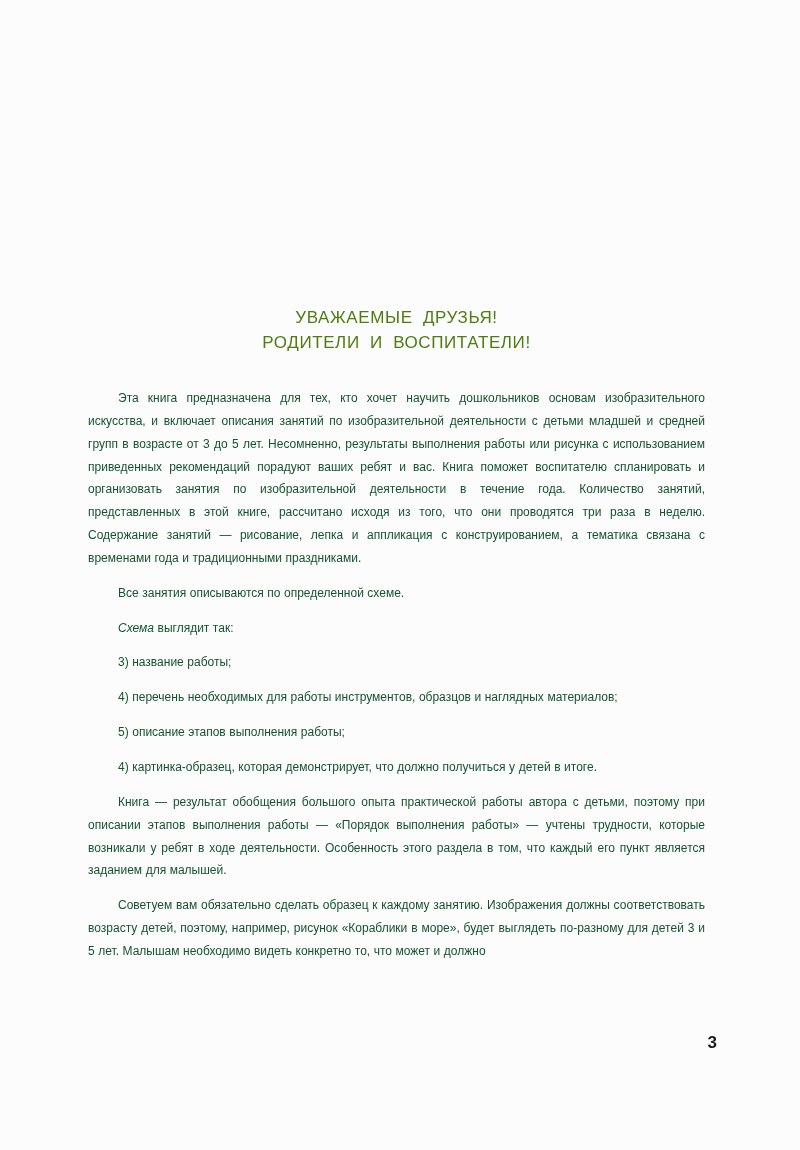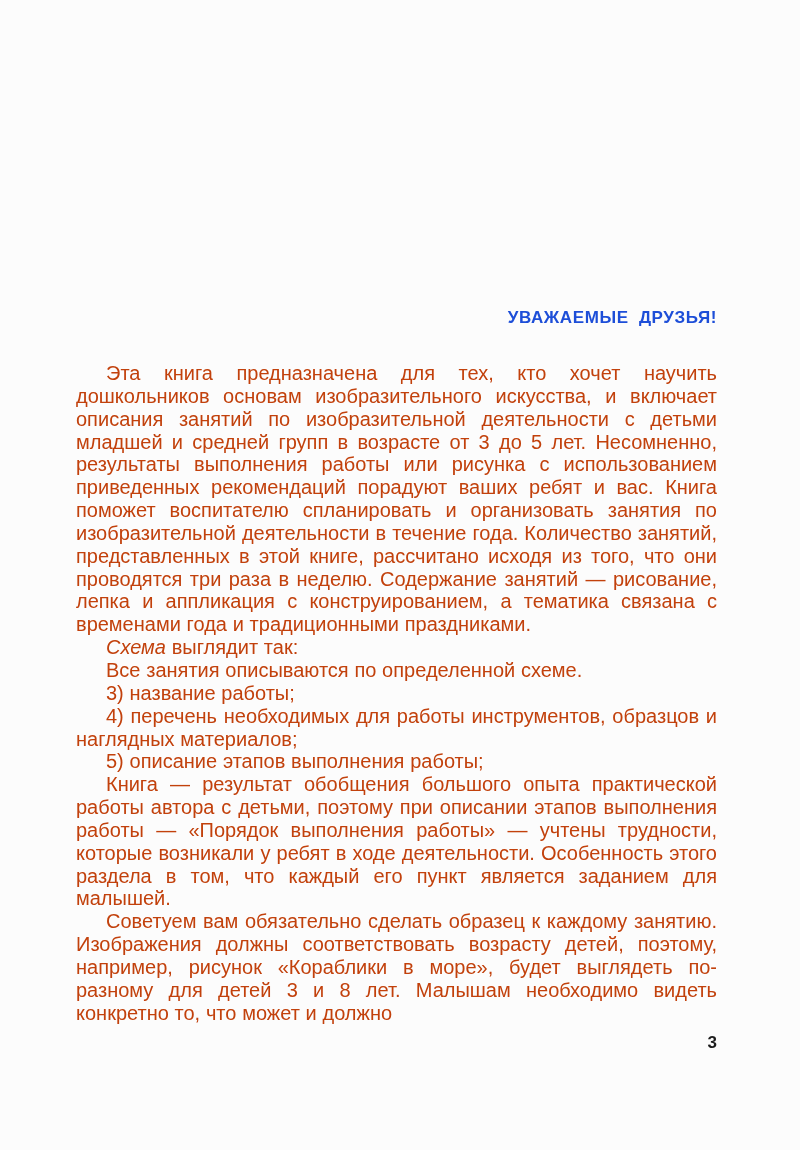--- a/index.html
+++ b/index.html
@@ -23,43 +23,43 @@
   
   .text-column {
     position: absolute;
     left: 76px;
     top: 305px;
     width: 641px;
   }
 
   
   .heading {
-    text-align: right;
-    font-weight: bold;
+    text-align: center;
+    font-weight: normal;
     font-size: 17px;
     line-height: 25px;
     letter-spacing: 0.6px;
     word-spacing: 5px;
-    color: #1d4ed8;
+    color: #4d7c0f;
     margin: 0 0 32px 0;
   }
   .heading-line {
     display: block;
     white-space: nowrap;
   }
 
   
   p.body {
-    margin: 0;
-    font-size: 20px;
+    margin: 12px;
+    font-size: 12px;
     line-height: 22.85px;
     text-align: justify;
     text-justify: inter-word;
     text-indent: 30px;
-    color: #c2410c;
+    color: #14532d;
     word-spacing: 0.2px;
   }
   p.body.list-item {
     text-indent: 30px;
   }
   .italic {
     font-style: italic;
   }
 
   
@@ -76,38 +76,40 @@
 </style>
 </head>
 <body>
 
 <div class="page">
 
   <div class="text-column">
 
     <div class="heading">
       <span class="heading-line">УВАЖАЕМЫЕ ДРУЗЬЯ!</span>
+      <span class="heading-line">РОДИТЕЛИ И ВОСПИТАТЕЛИ!</span>
     </div>
 
     <p class="body">Эта книга предназначена для тех, кто хочет научить дошкольников основам изобразительного искусства, и включает описания занятий по изобразительной деятельности с детьми младшей и средней групп в возрасте от 3 до 5 лет. Несомненно, результаты выполнения работы или рисунка с использованием приведенных рекомендаций порадуют ваших ребят и вас. Книга поможет воспитателю спланировать и организовать занятия по изобразительной деятельности в течение года. Количество занятий, представленных в этой книге, рассчитано исходя из того, что они проводятся три раза в неделю. Содержание занятий — рисование, лепка и аппликация с конструированием, а тематика связана с временами года и традиционными праздниками.</p>
 
+    <p class="body">Все занятия описываются по определенной схеме.</p>
+
     <p class="body">
       <span class="italic">Схема</span><span> выглядит так:</span>
     </p>
-
-    <p class="body">Все занятия описываются по определенной схеме.</p>
 
     <p class="body list-item">3)  название работы;</p>
 
     <p class="body list-item">4)  перечень необходимых для работы инструментов, образцов и наглядных материалов;</p>
 
     <p class="body list-item">5)  описание этапов выполнения работы;</p>
 
+    <p class="body list-item">4)  картинка-образец, которая демонстрирует, что должно получиться у детей в итоге.</p>
 
     <p class="body">Книга — результат обобщения большого опыта практической работы автора с детьми, поэтому при описании этапов выполнения работы — «Порядок выполнения работы» — учтены трудности, которые возникали у ребят в ходе деятельности. Особенность этого раздела в том, что каждый его пункт является заданием для малышей.</p>
 
-    <p class="body">Советуем вам обязательно сделать образец к каждому занятию. Изображения должны соответствовать возрасту детей, поэтому, например, рисунок «Кораблики в море», будет выглядеть по-разному для детей 3 и 8 лет. Малышам необходимо видеть конкретно то, что может и должно</p>
+    <p class="body">Советуем вам обязательно сделать образец к каждому занятию. Изображения должны соответствовать возрасту детей, поэтому, например, рисунок «Кораблики в море», будет выглядеть по-разному для детей 3 и 5 лет. Малышам необходимо видеть конкретно то, что может и должно</p>
 
   </div>
 
   <div class="folio">3</div>
 
 </div>
 
 </body></html>

